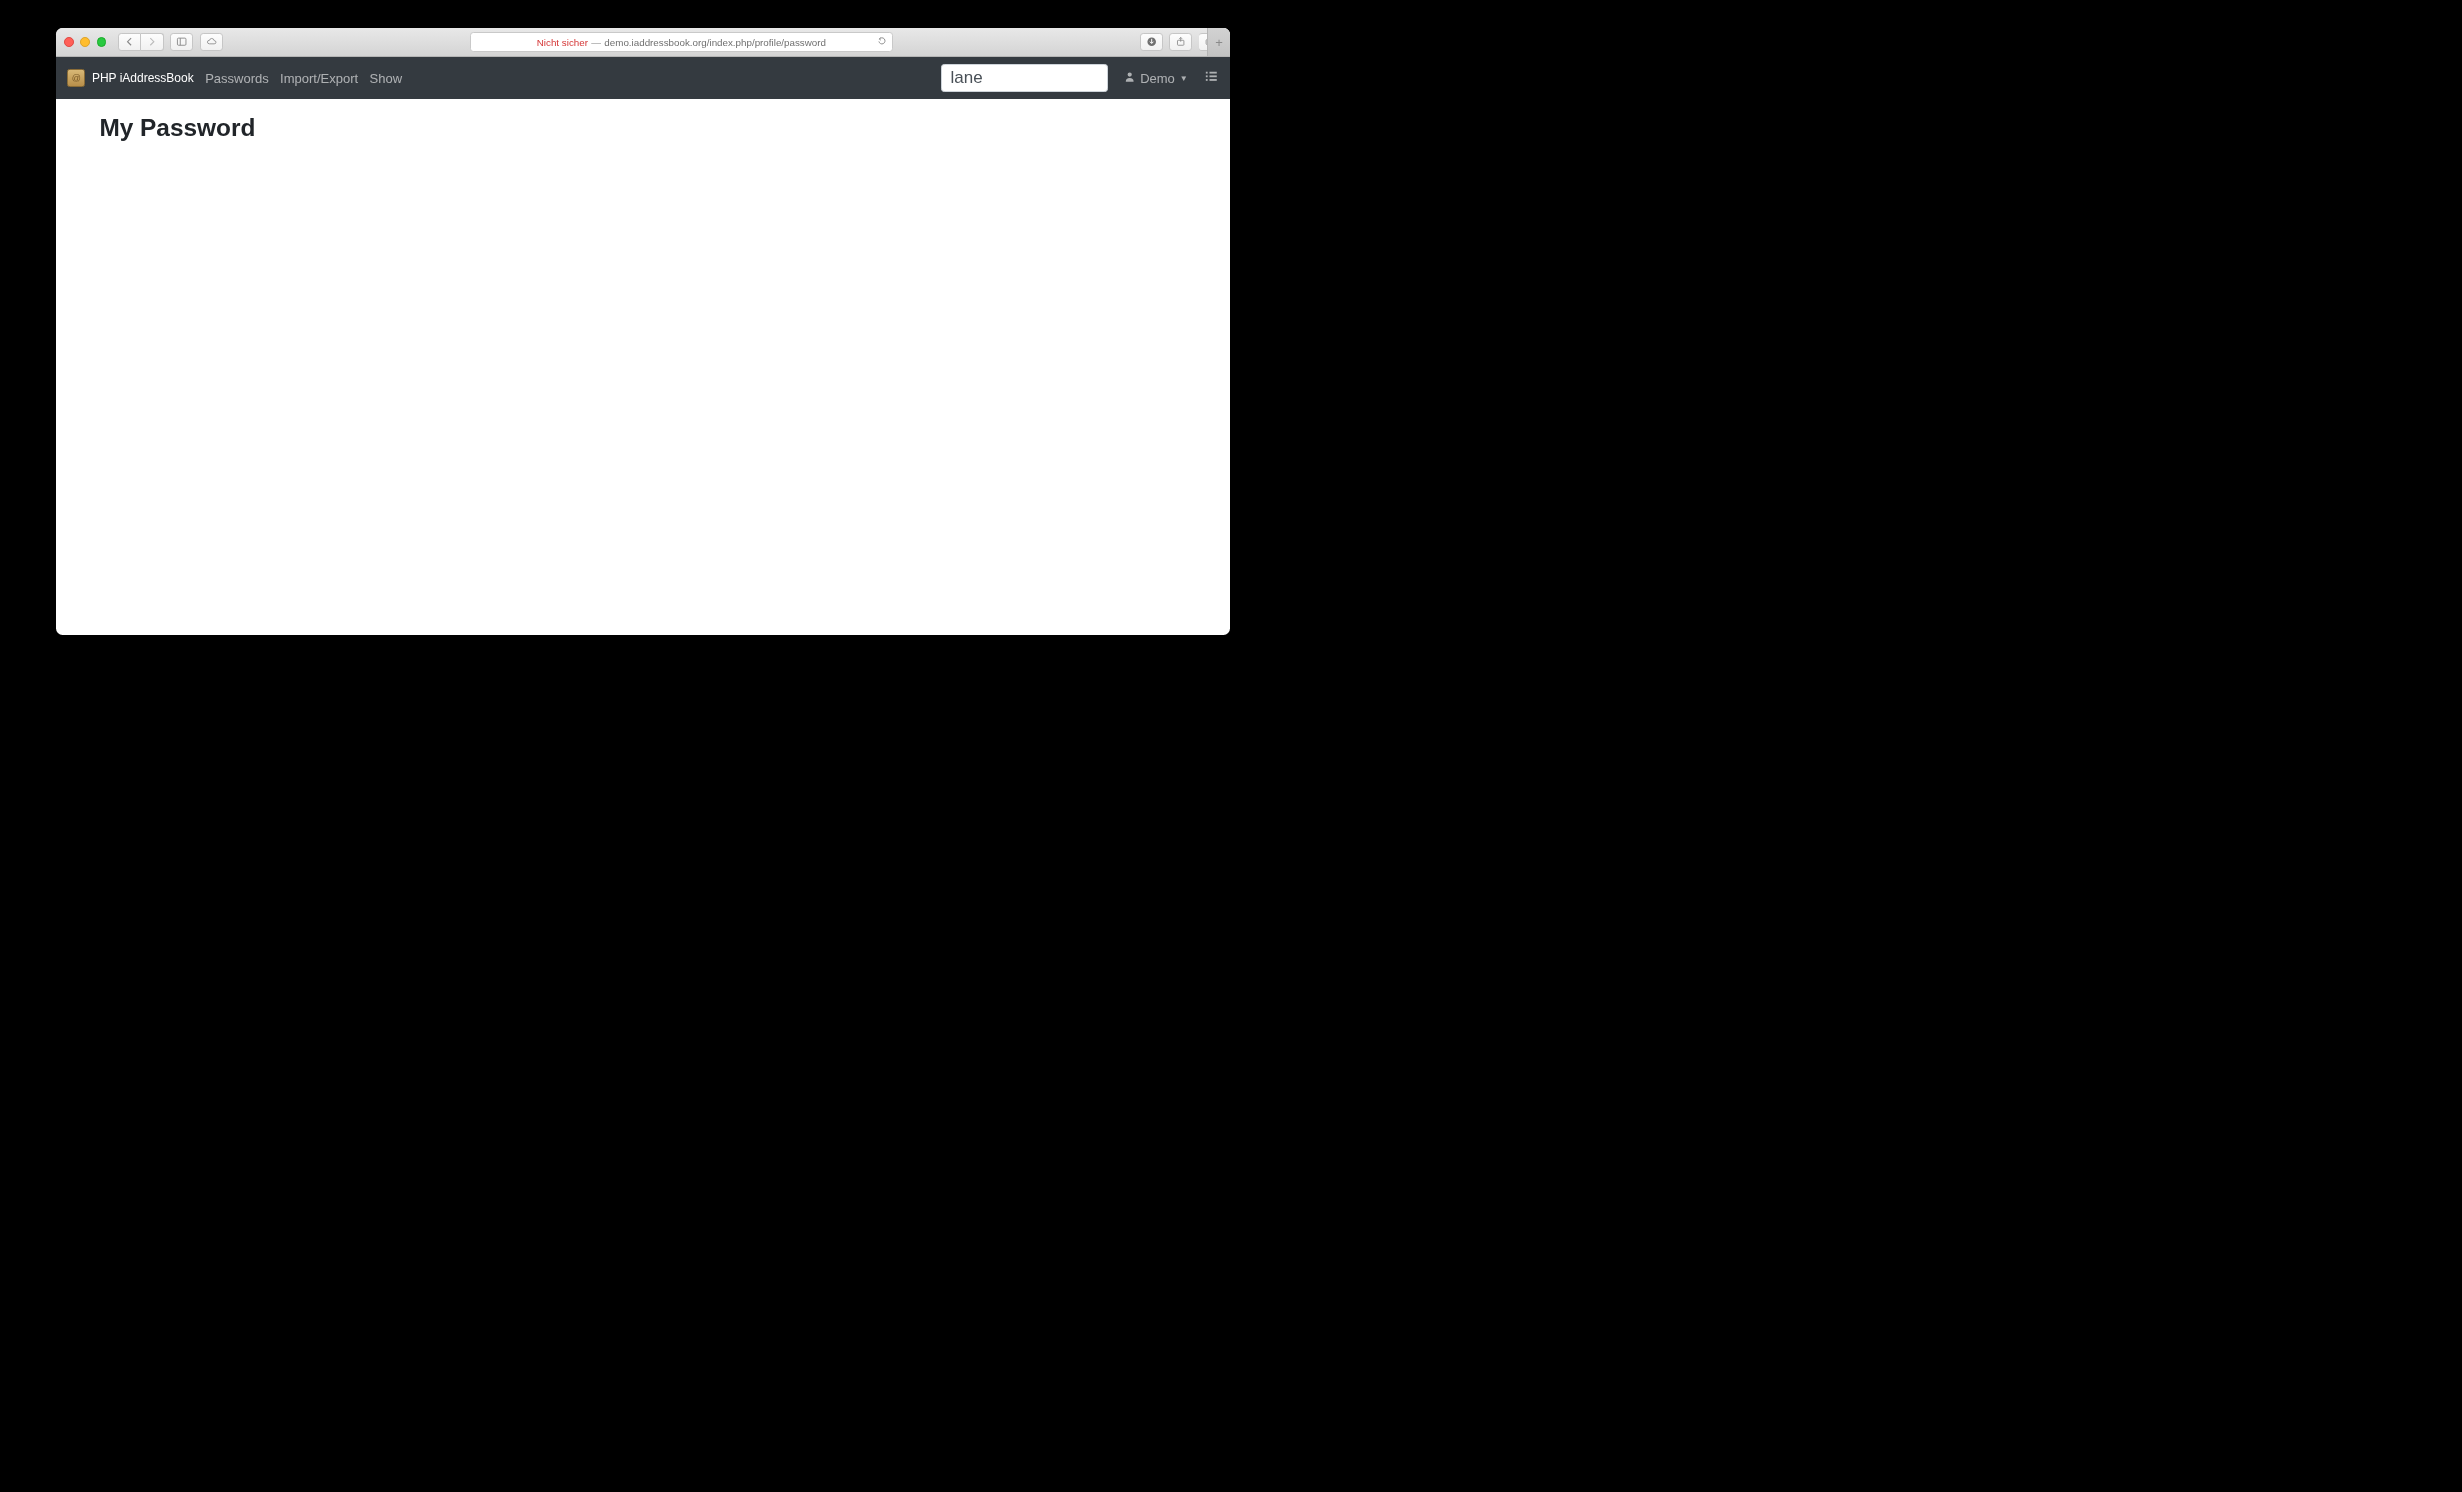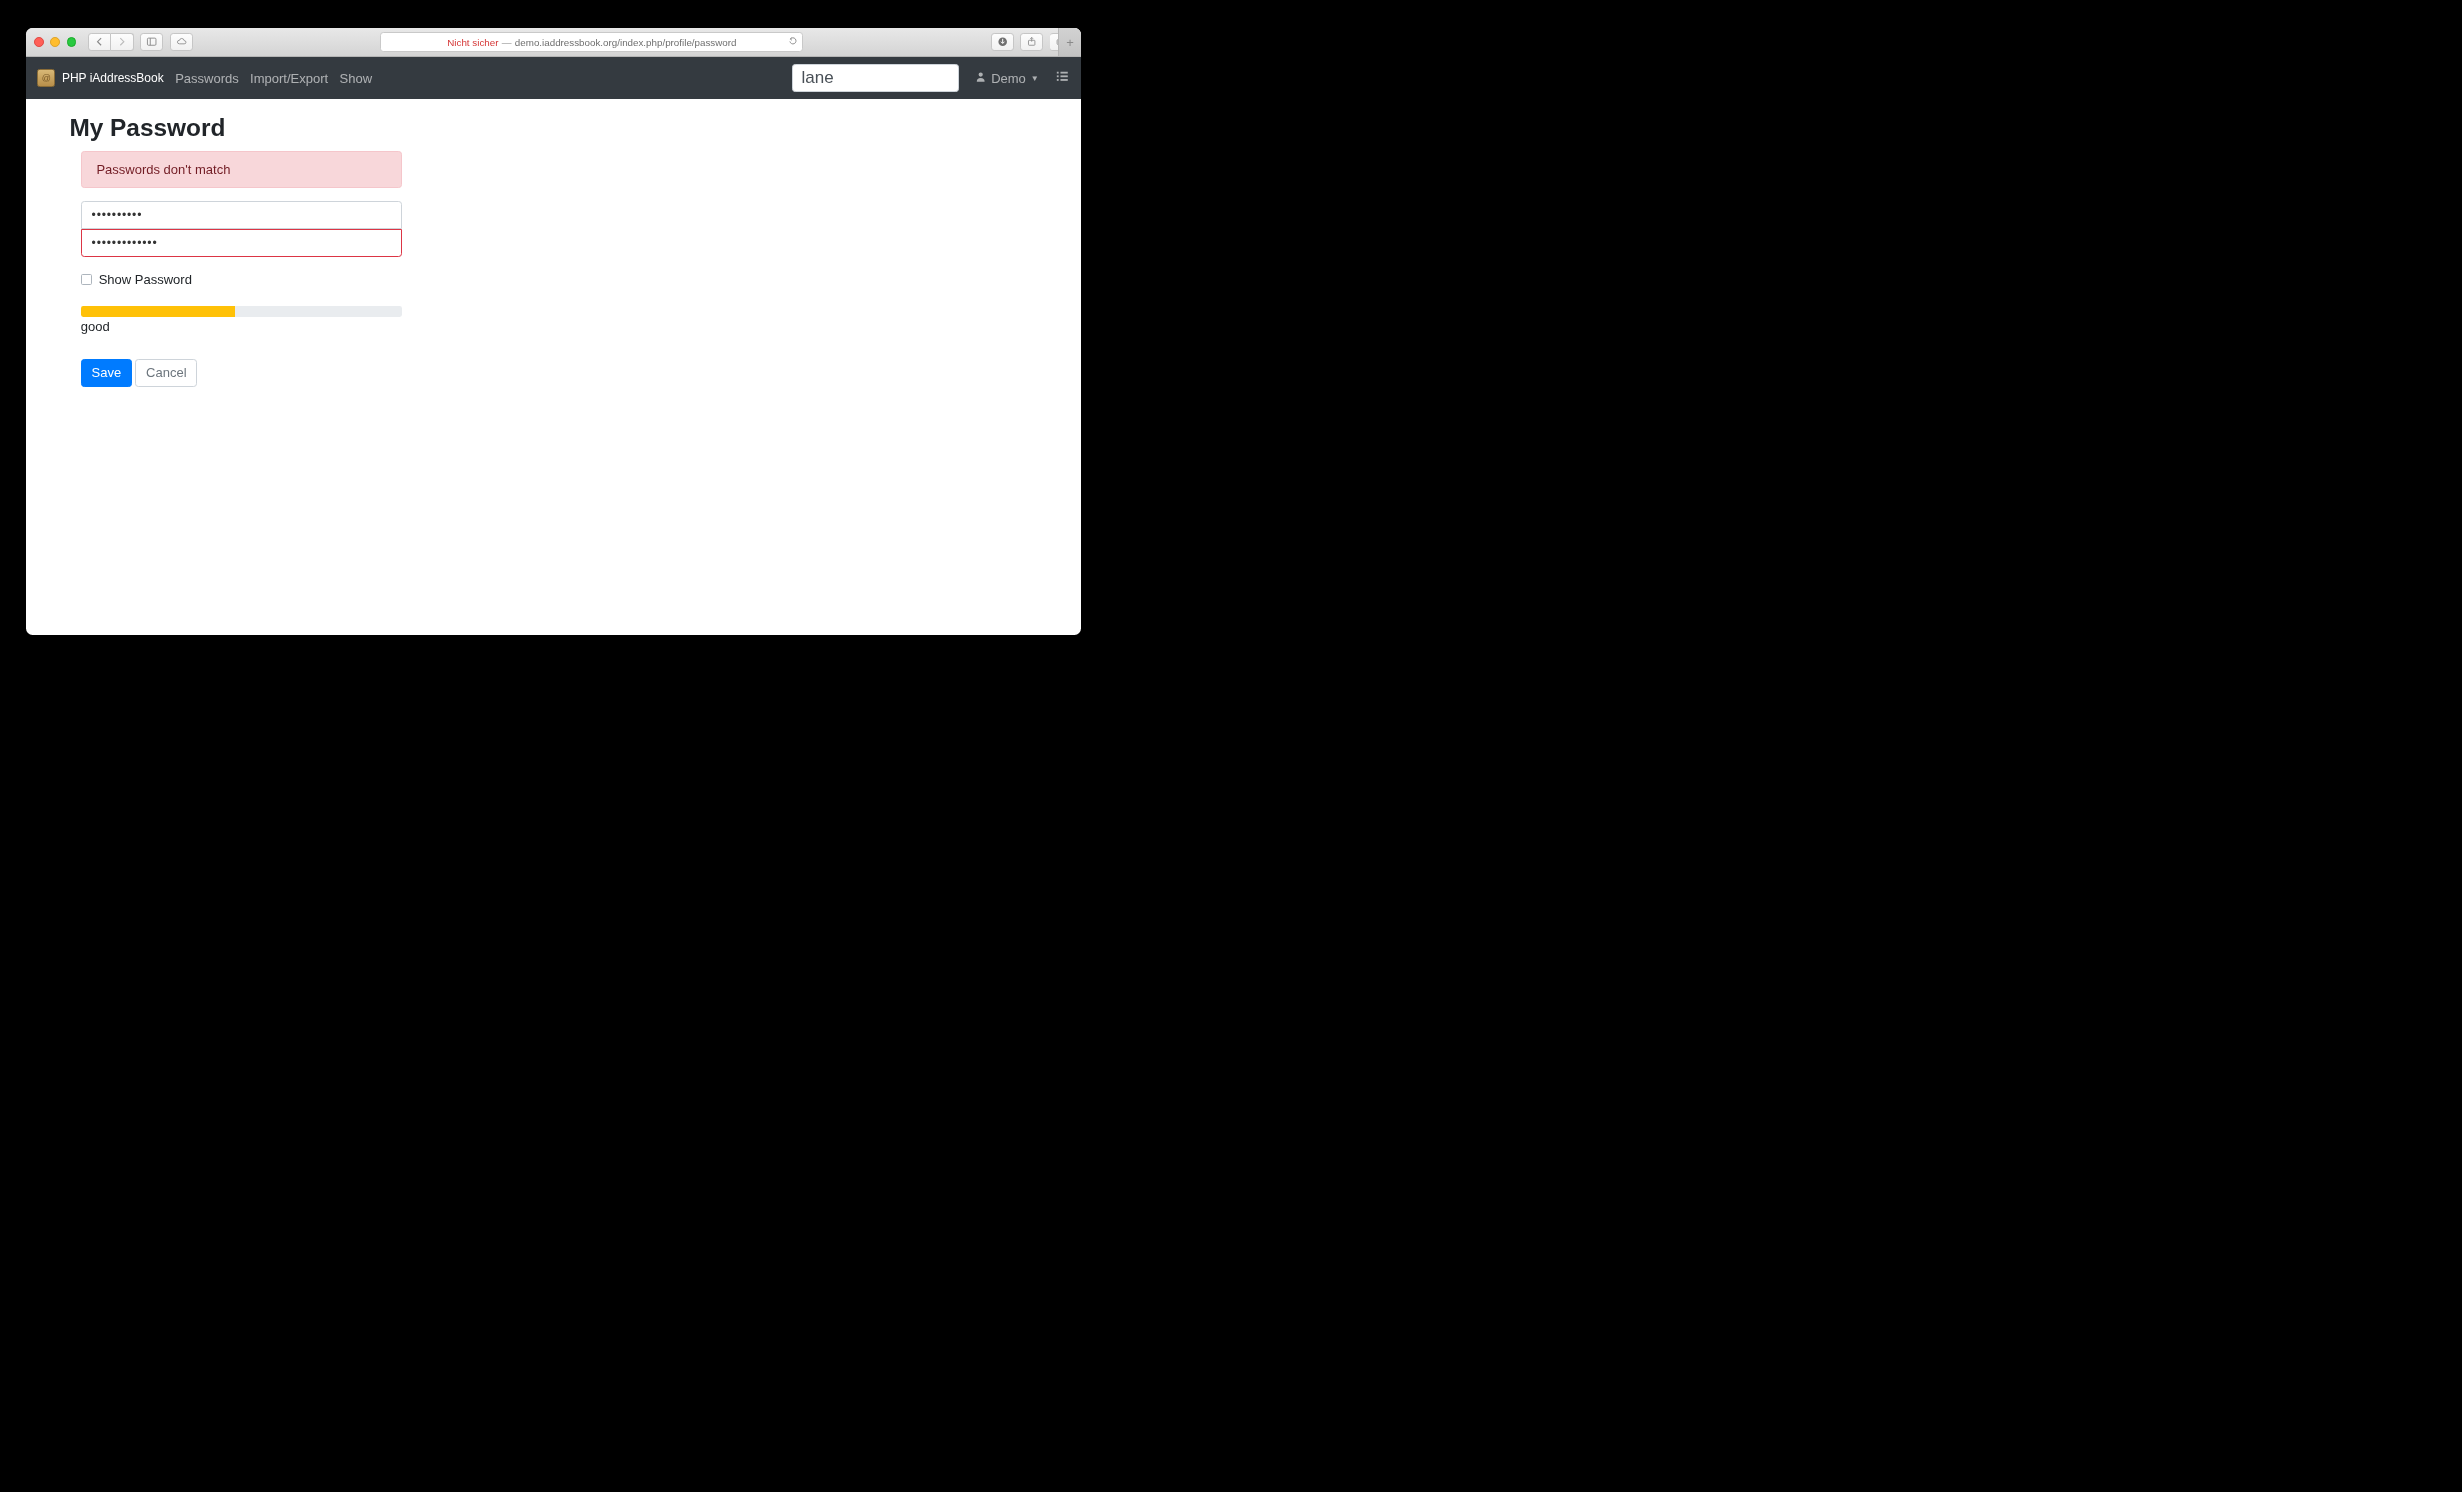--- a/index.html
+++ b/index.html
@@ -5,23 +5,23 @@
     * { box-sizing: border-box; margin: 0; padding: 0; }
     body {
       background: #000;
       font-family: -apple-system, BlinkMacSystemFont, "Segoe UI", Helvetica, Arial, sans-serif;
       width: 1139px;
       height: 690px;
       overflow: hidden;
     }
     .browser-window {
       position: absolute;
-      left: 26px;
+      left: 56px;
       top: 28px;
-      width: 1055px;
+      width: 1174px;
       height: 607px;
       background: #fff;
       border-radius: 6.5px;
       overflow: hidden;
       box-shadow: 0 16.3px 49px rgba(0,0,0,0.5);
     }
     
     .titlebar {
       height: 29px;
       background: linear-gradient(#e8e8e8, #d4d4d4);
@@ -268,37 +268,16 @@
           <rect x="6" y="7" width="8" height="2" fill="rgba(255,255,255,0.6)"></rect>
         <rect x="2" y="11" width="2" height="2" fill="rgba(255,255,255,0.6)"></rect>
           <rect x="6" y="11" width="8" height="2" fill="rgba(255,255,255,0.6)"></rect>
       </svg>
     </div>
   </div>
 
   <div class="content">
     <h1 class="page-title">My Password</h1>
 
-    <div class="form-col">
-      <div class="alert-danger">Passwords don't match</div>
-
-      <input type="text" class="pw-input" value="••••••••••" style="">
-      <input type="text" class="pw-input invalid" value="•••••••••••••" style="">
-
-      <div class="check-row">
-        <div class="checkbox"></div>
-        <span>Show Password</span>
-      </div>
-
-      <div class="progress">
-        <div class="progress-bar" id="strength-bar" style="width: 48%;"></div>
-      </div>
-      <div class="strength-label">good</div>
-
-      <div class="btn-row">
-        <div class="btn btn-primary">Save</div>
-        <div class="btn btn-outline">Cancel</div>
-      </div>
-    </div>
   </div>
 
 </div>
 
 
 </body></html>

